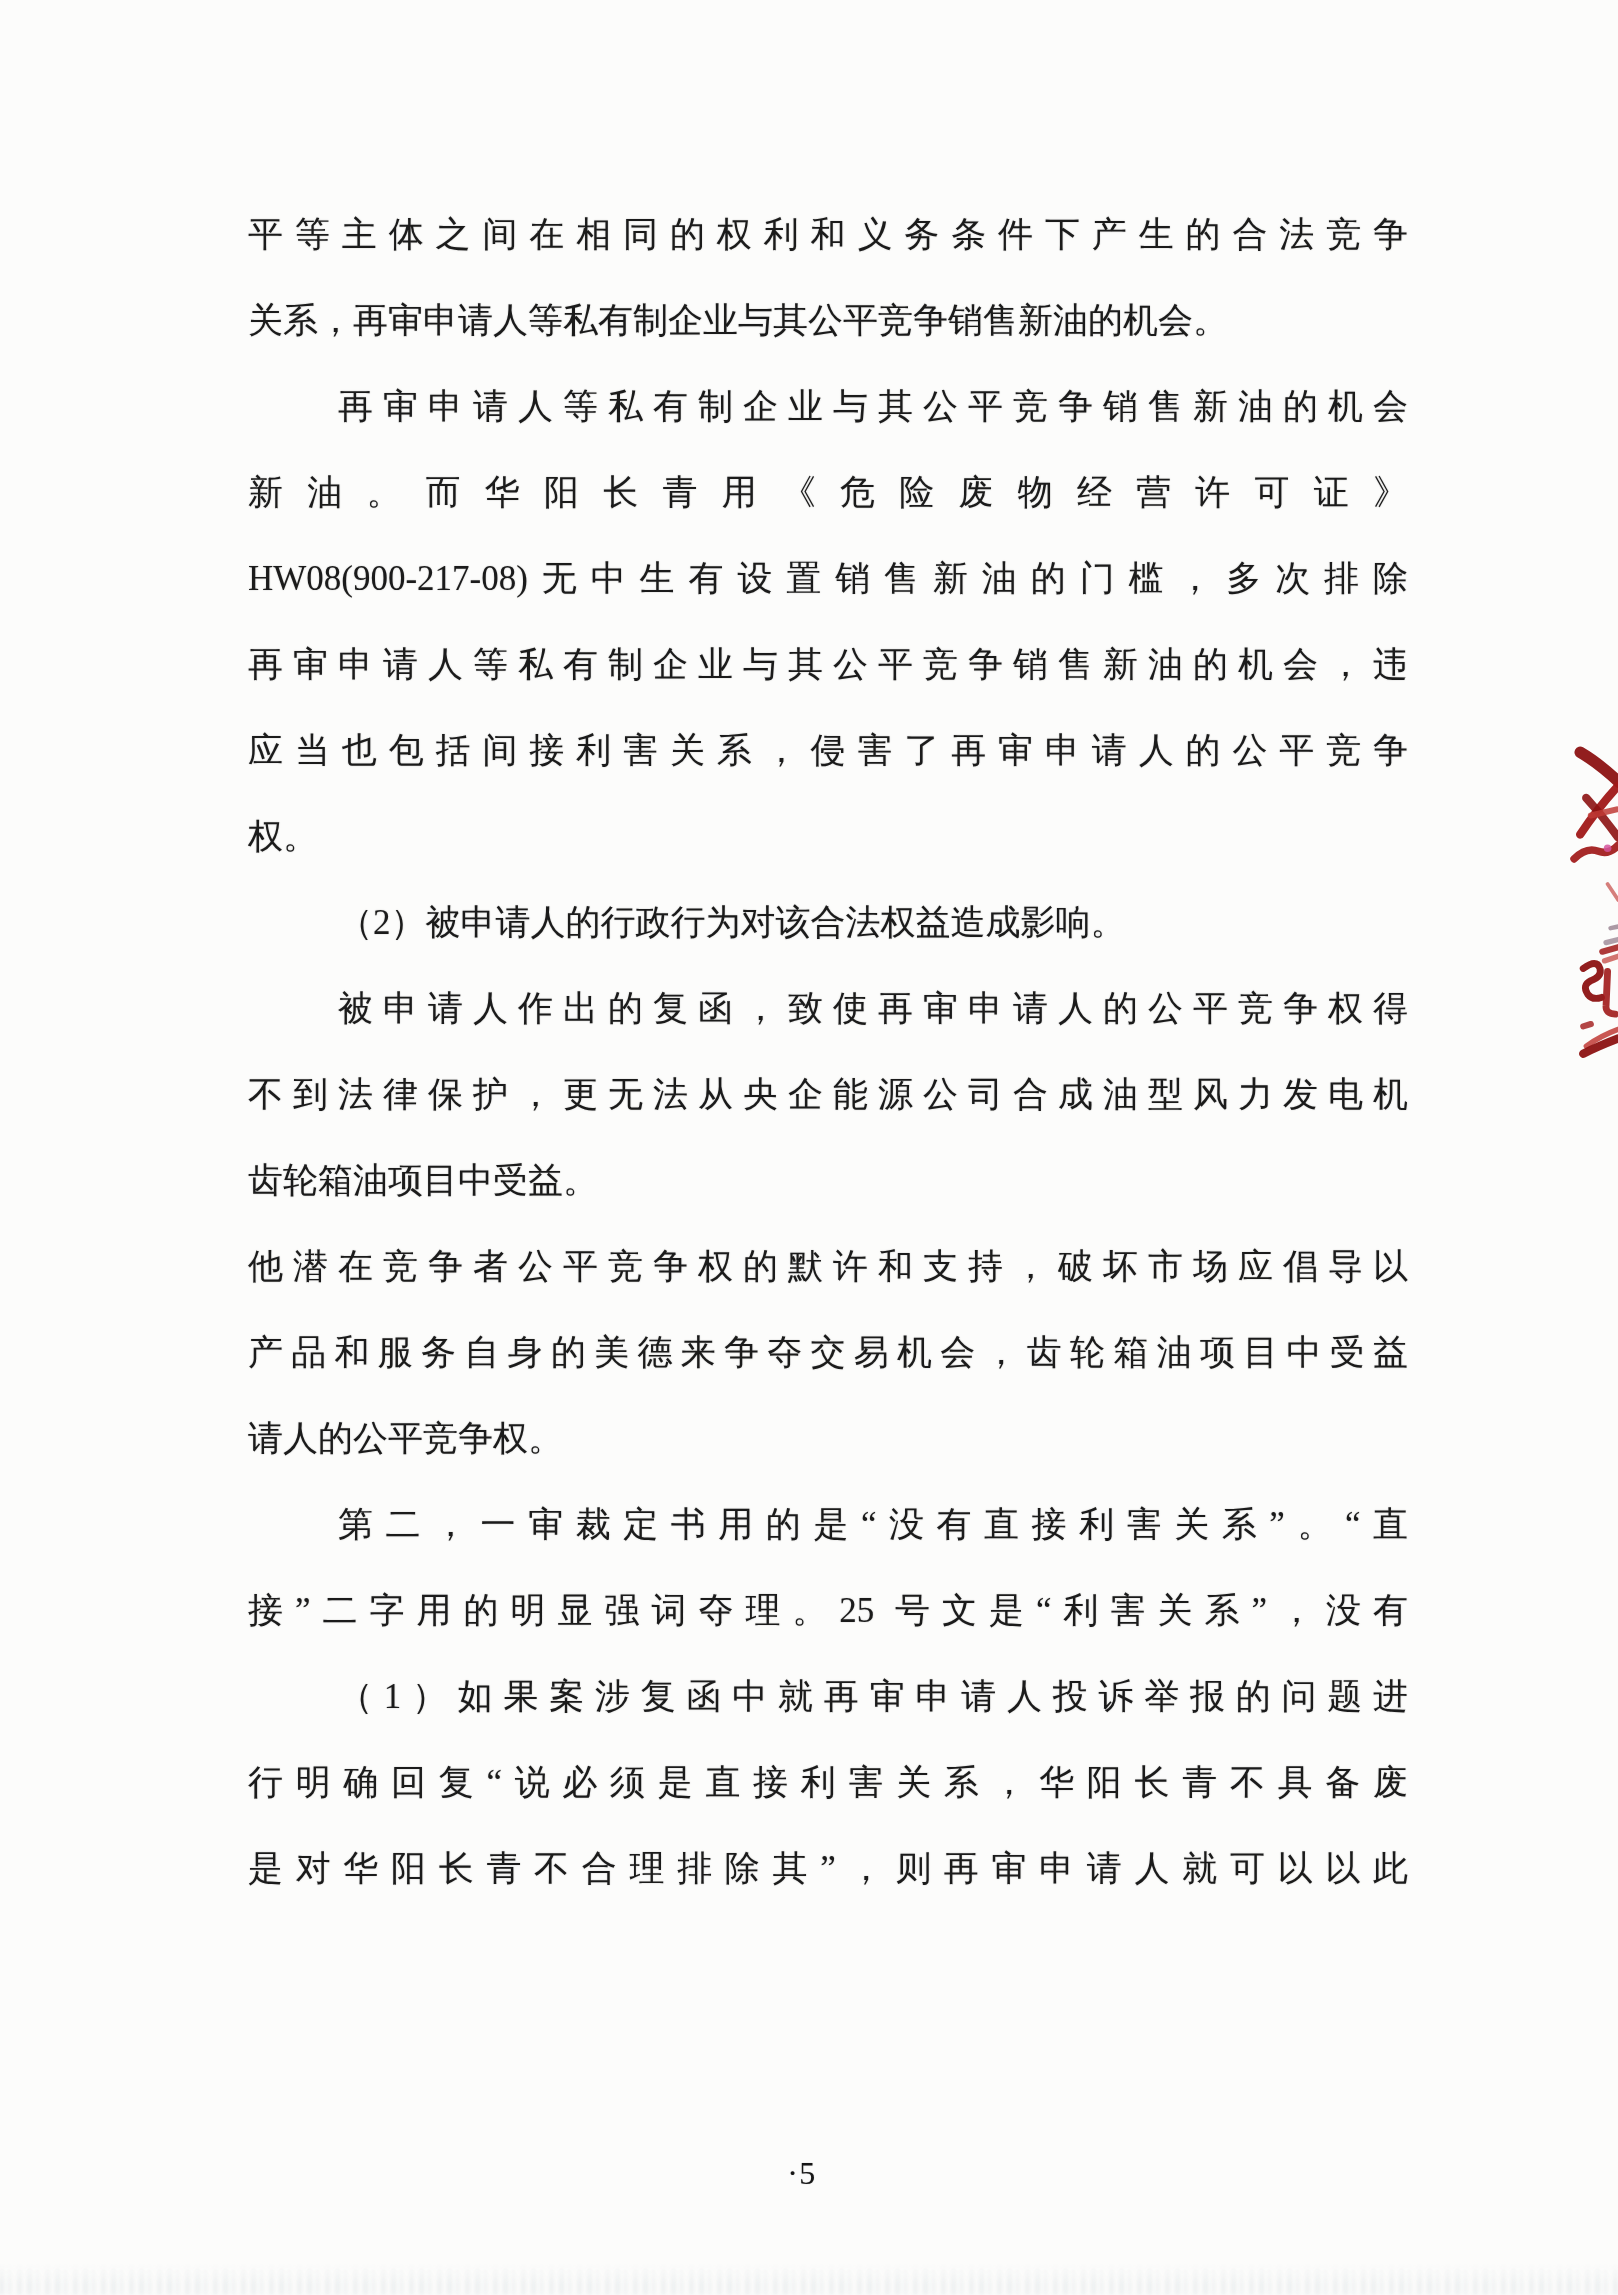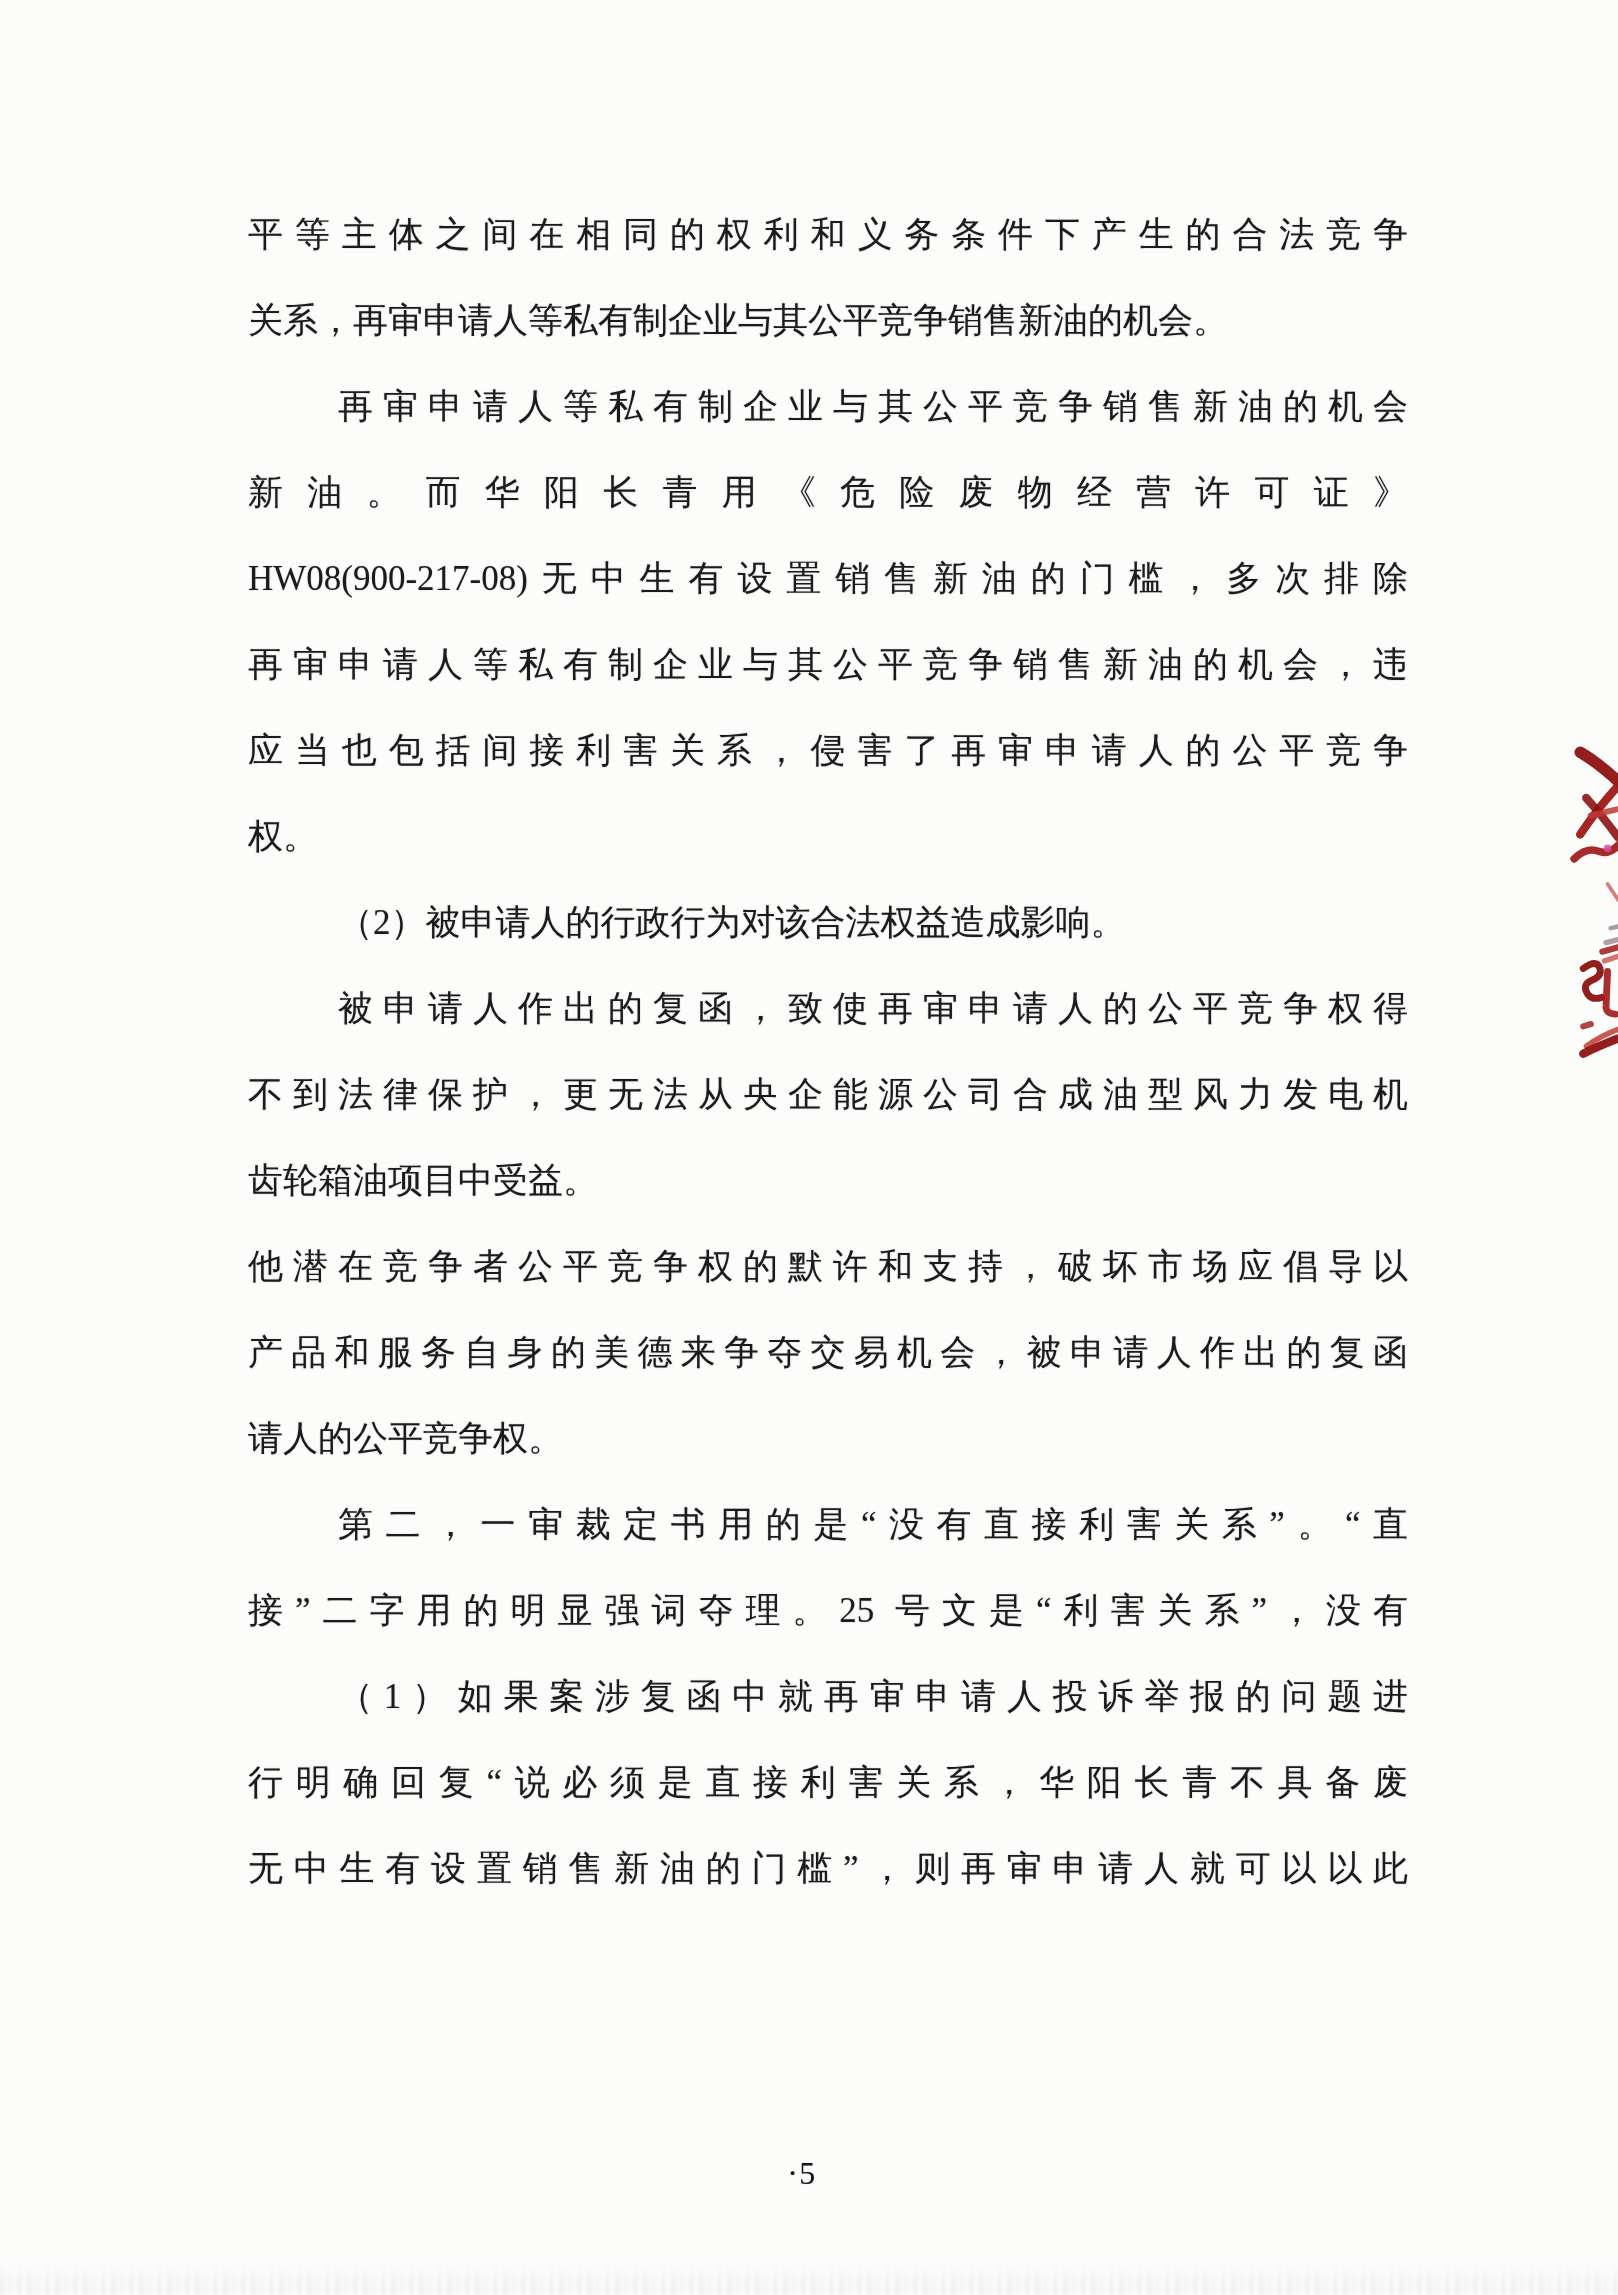--- a/index.html
+++ b/index.html
@@ -88,27 +88,27 @@
       <div class="line">新油。而华阳长青用《危险废物经营许可证》</div>
       <div class="line">HW08(900-217-08)无中生有设置销售新油的门槛，多次排除</div>
       <div class="line">再审申请人等私有制企业与其公平竞争销售新油的机会，违</div>
       <div class="line">应当也包括间接利害关系，侵害了再审申请人的公平竞争</div>
       <div class="line para-end">权。</div>
       <div class="line indent para-end">（2）被申请人的行政行为对该合法权益造成影响。</div>
       <div class="line indent">被申请人作出的复函，致使再审申请人的公平竞争权得</div>
       <div class="line">不到法律保护，更无法从央企能源公司合成油型风力发电机</div>
       <div class="line para-end">齿轮箱油项目中受益。</div>
       <div class="line">他潜在竞争者公平竞争权的默许和支持，破坏市场应倡导以</div>
-      <div class="line">产品和服务自身的美德来争夺交易机会，被申请人作出的复函</div>
+      <div class="line">产品和服务自身的美德来争夺交易机会，齿轮箱油项目中受益</div>
       <div class="line para-end">请人的公平竞争权。</div>
       <div class="line indent">第二，一审裁定书用的是“没有直接利害关系”。“直</div>
       <div class="line">接”二字用的明显强词夺理。25 号文是“利害关系”，没有</div>
       <div class="line indent">（1）如果案涉复函中就再审申请人投诉举报的问题进</div>
       <div class="line">行明确回复“说必须是直接利害关系，华阳长青不具备废</div>
-      <div class="line">无中生有设置销售新油的门槛”，则再审申请人就可以以此</div>
+      <div class="line">是对华阳长青不合理排除其”，则再审申请人就可以以此</div>
     </div>
 
   <div class="page-number">·5</div>
 
   <div class="seal">
     <svg viewBox="0 0 67 420" xmlns="http://www.w3.org/2000/svg">
 
       <path d="M16 12 Q40 26 68 52" stroke="var(--seal-red-dark)" stroke-width="15" fill="none" stroke-linecap="round" opacity="0.95"></path>
 
       <path d="M66 56 Q40 84 16 120" stroke="var(--seal-red)" stroke-width="11" fill="none" stroke-linecap="round" opacity="0.95"></path>

